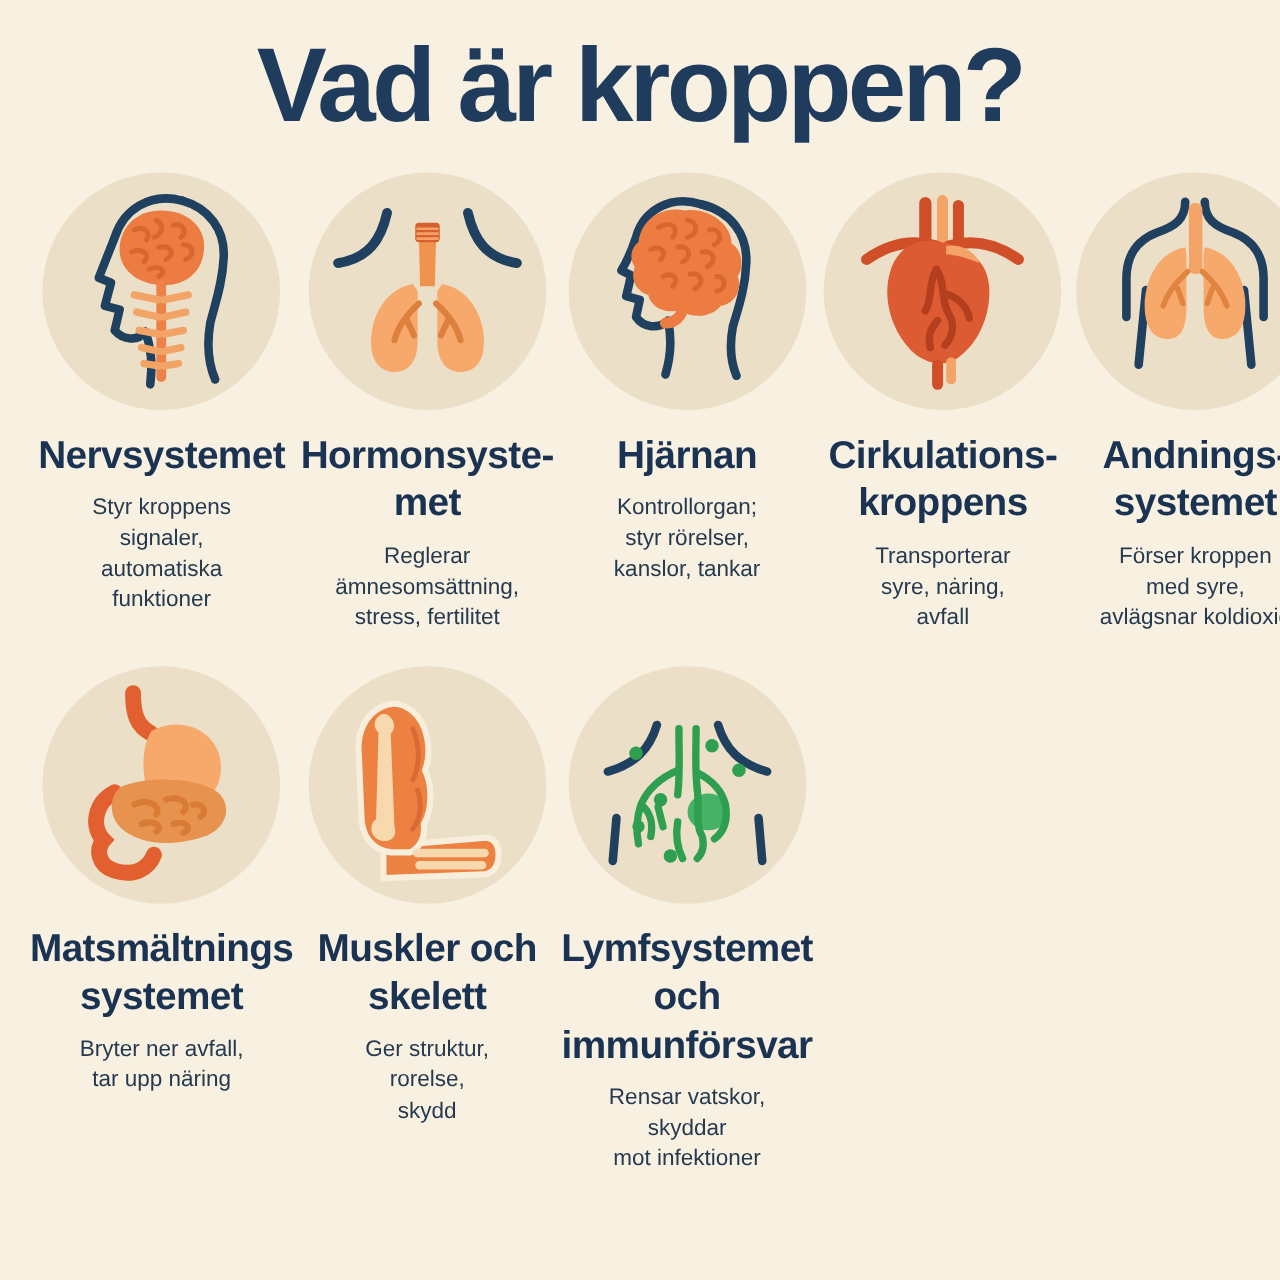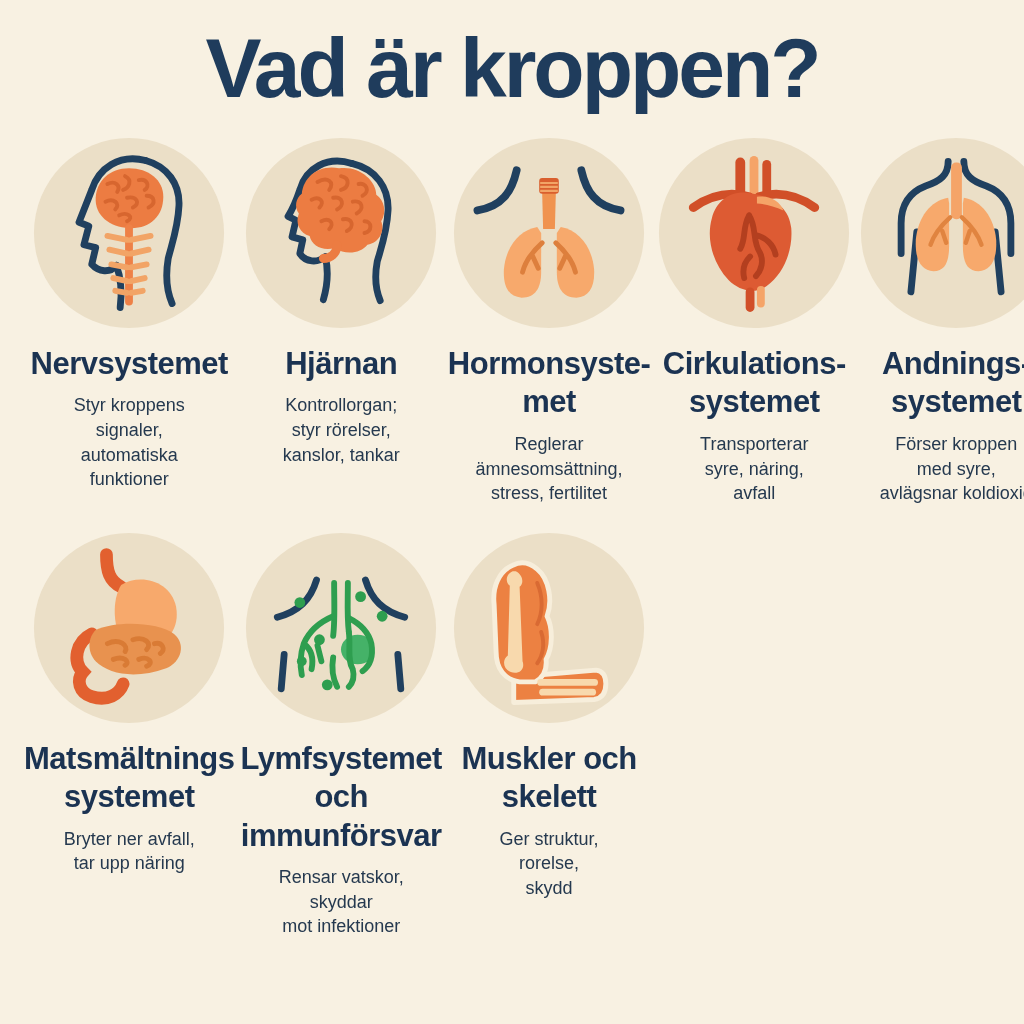--- a/index.html
+++ b/index.html
@@ -77,72 +77,72 @@
       <p class="sys-d">Styr kroppens
 signaler,
 automatiska
 funktioner</p>
     </section>
 
     <section class="card">
       <div class="icon-wrap">
         <svg viewBox="0 0 200 200">
           <circle cx="100" cy="100" r="97" fill="#ebdfc7"></circle>
-          <path d="M111 29 C86 21 64 34 58 56 C54 68 51 75 46 83 L54 87 L50 104 L61 107 L58 121 C64 130 76 131 84 124 C87 137 87 151 82 168" fill="none" stroke="#20405f" stroke-width="7" stroke-linecap="round" stroke-linejoin="round"></path>
-          <path d="M111 29 C136 35 149 54 148 77 C147 99 141 115 137 129 C134 145 135 157 140 169" fill="none" stroke="#20405f" stroke-width="7" stroke-linecap="round"></path>
-          <path d="M98 34 C78 30 62 42 60 60 C54 64 52 74 57 80 C53 90 58 100 68 103 C70 113 82 119 94 115 C104 123 120 121 127 112 C139 110 145 98 141 88 C147 79 144 66 136 61 C136 46 118 31 98 34 Z" fill="#ec7c42"></path>
-          <path d="M96 112 C96 121 89 126 82 126" fill="none" stroke="#ec7c42" stroke-width="9" stroke-linecap="round"></path>
-          <path d="M76 48 C86 42 94 48 88 56 M100 42 C110 44 108 54 100 56 M118 50 C126 48 130 58 122 62 M70 66 C78 62 84 68 78 74 M92 64 C102 62 104 72 96 76 M112 68 C122 66 124 76 116 80 M80 88 C88 84 94 90 88 96 M102 86 C112 84 114 94 106 98 M124 88 C132 88 132 98 124 100" fill="none" stroke="#d7662f" stroke-width="4" stroke-linecap="round"></path>
-        </svg>
-      </div>
-      <h2 class="sys-h">Hjärnan</h2>
-      <p class="sys-d">Kontrollorgan;
-styr rörelser,
-kanslor, tankar</p>
-    </section>
-
-    <section class="card">
-      <div class="icon-wrap">
-        <svg viewBox="0 0 200 200">
-          <circle cx="100" cy="100" r="97" fill="#ebdfc7"></circle>
           <path d="M27 77 C52 73 62 58 67 36" fill="none" stroke="#20405f" stroke-width="8" stroke-linecap="round"></path>
           <path d="M173 77 C148 73 138 58 133 36" fill="none" stroke="#20405f" stroke-width="8" stroke-linecap="round"></path>
           <path d="M93 58 L107 58 L106 96 L94 96 Z" fill="#f0934f"></path>
           <rect x="90" y="44" width="20" height="16" rx="3" fill="#d95f2e"></rect>
           <path d="M91 49 L109 49 M91 53 L109 53 M91 57 L109 57" stroke="#f2a466" stroke-width="2.2"></path>
           <path d="M88 94 C70 97 56 114 54 137 C53 155 59 165 72 166 C86 166 92 156 92 140 L92 100 Z" fill="#f7a96c"></path>
           <path d="M112 94 C130 97 144 114 146 137 C147 155 141 165 128 166 C114 166 108 156 108 140 L108 100 Z" fill="#f7a96c"></path>
           <path d="M93 110 C84 118 76 128 73 140 M83 123 L89 136 M107 110 C116 118 124 128 127 140 M117 123 L111 136" fill="none" stroke="#dd7f3d" stroke-width="5" stroke-linecap="round"></path>
         </svg>
       </div>
       <h2 class="sys-h">Hormonsyste-
 met</h2>
       <p class="sys-d">Reglerar
 ämnesomsättning,
 stress, fertilitet</p>
+    </section>
+
+    <section class="card">
+      <div class="icon-wrap">
+        <svg viewBox="0 0 200 200">
+          <circle cx="100" cy="100" r="97" fill="#ebdfc7"></circle>
+          <path d="M111 29 C86 21 64 34 58 56 C54 68 51 75 46 83 L54 87 L50 104 L61 107 L58 121 C64 130 76 131 84 124 C87 137 87 151 82 168" fill="none" stroke="#20405f" stroke-width="7" stroke-linecap="round" stroke-linejoin="round"></path>
+          <path d="M111 29 C136 35 149 54 148 77 C147 99 141 115 137 129 C134 145 135 157 140 169" fill="none" stroke="#20405f" stroke-width="7" stroke-linecap="round"></path>
+          <path d="M98 34 C78 30 62 42 60 60 C54 64 52 74 57 80 C53 90 58 100 68 103 C70 113 82 119 94 115 C104 123 120 121 127 112 C139 110 145 98 141 88 C147 79 144 66 136 61 C136 46 118 31 98 34 Z" fill="#ec7c42"></path>
+          <path d="M96 112 C96 121 89 126 82 126" fill="none" stroke="#ec7c42" stroke-width="9" stroke-linecap="round"></path>
+          <path d="M76 48 C86 42 94 48 88 56 M100 42 C110 44 108 54 100 56 M118 50 C126 48 130 58 122 62 M70 66 C78 62 84 68 78 74 M92 64 C102 62 104 72 96 76 M112 68 C122 66 124 76 116 80 M80 88 C88 84 94 90 88 96 M102 86 C112 84 114 94 106 98 M124 88 C132 88 132 98 124 100" fill="none" stroke="#d7662f" stroke-width="4" stroke-linecap="round"></path>
+        </svg>
+      </div>
+      <h2 class="sys-h">Hjärnan</h2>
+      <p class="sys-d">Kontrollorgan;
+styr rörelser,
+kanslor, tankar</p>
     </section>
 
     <section class="card">
       <div class="icon-wrap">
         <svg viewBox="0 0 200 200">
           <circle cx="100" cy="100" r="97" fill="#ebdfc7"></circle>
           <path d="M86 28 L86 62" stroke="#d14f28" stroke-width="10" stroke-linecap="round"></path>
           <path d="M100 26 L100 60" stroke="#f5a468" stroke-width="9" stroke-linecap="round"></path>
           <path d="M113 30 L113 62" stroke="#d14f28" stroke-width="9" stroke-linecap="round"></path>
           <path d="M38 74 C58 60 78 58 95 63" fill="none" stroke="#d14f28" stroke-width="9" stroke-linecap="round"></path>
           <path d="M162 74 C142 60 122 58 105 63" fill="none" stroke="#d14f28" stroke-width="9" stroke-linecap="round"></path>
           <path d="M99 60 C78 55 62 66 57 85 C51 106 58 131 74 148 C85 159 101 163 113 154 C130 142 140 118 138 95 C136 74 119 63 99 60 Z" fill="#dd5b33"></path>
           <path d="M103 63 C116 61 127 68 130 77 C121 73 111 70 103 70 Z" fill="#f5a468"></path>
           <path d="M95 82 C103 94 98 108 106 120 C110 128 108 138 102 144 M95 82 C88 94 92 106 86 116 M101 102 C112 104 120 112 122 122 M96 124 C90 130 88 138 90 146" fill="none" stroke="#b33f1f" stroke-width="6" stroke-linecap="round"></path>
           <path d="M96 160 L96 176" stroke="#d14f28" stroke-width="9" stroke-linecap="round"></path>
           <path d="M107 158 L107 172" stroke="#f5a468" stroke-width="8" stroke-linecap="round"></path>
         </svg>
       </div>
       <h2 class="sys-h">Cirkulations-
-systemet</h2>
+kroppens</h2>
       <p class="sys-d">Transporterar
 syre, nȧring,
 avfall</p>
     </section>
 
     <section class="card">
       <div class="icon-wrap">
         <svg viewBox="0 0 200 200">
           <circle cx="100" cy="100" r="97" fill="#ebdfc7"></circle>
           <path d="M92 27 C92 41 84 47 69 52 C51 59 44 72 44 90 L44 121" fill="none" stroke="#20405f" stroke-width="7" stroke-linecap="round"></path>
@@ -170,20 +170,39 @@
           <path d="M92 56 C112 44 142 52 148 78 C152 100 140 116 118 120 L94 116 C84 100 82 72 92 56 Z" fill="#f7a96c"></path>
           <path d="M62 106 C46 114 42 134 53 145 C46 153 49 166 62 170 C78 175 90 168 94 157" fill="none" stroke="#e2602f" stroke-width="13" stroke-linecap="round"></path>
           <path d="M66 102 C88 92 130 94 146 106 C158 116 154 134 138 141 C108 152 80 148 66 134 C57 124 58 110 66 102 Z" fill="#e8924f"></path>
           <path d="M78 116 C90 110 100 118 96 124 M104 112 C116 108 124 116 118 122 M126 116 C134 114 138 122 132 126 M84 132 C94 128 102 134 96 138 M110 132 C120 128 126 136 118 139" fill="none" stroke="#d97b35" stroke-width="5" stroke-linecap="round"></path>
         </svg>
       </div>
       <h2 class="sys-h">Matsmältnings
 systemet</h2>
       <p class="sys-d">Bryter ner avfall,
 tar upp näring</p>
+    </section>
+
+    <section class="card">
+      <div class="icon-wrap">
+        <svg viewBox="0 0 200 200">
+          <circle cx="100" cy="100" r="97" fill="#ebdfc7"></circle>
+          <path d="M64 150 L148 143 C156 144 158 150 158 157 C158 166 154 172 146 173 L64 176 Z" fill="#ec8142" stroke="#f7eedb" stroke-width="5" stroke-linejoin="round"></path>
+          <path d="M63 36 C49 42 42 58 44 76 L46 124 C46 142 55 153 70 155 L86 155 C95 150 98 142 97 132 C104 120 104 100 98 88 C104 72 100 50 88 40 C80 33 71 32 63 36 Z" fill="#ec8142" stroke="#f7eedb" stroke-width="5" stroke-linejoin="round"></path>
+          <path d="M88 54 C94 68 94 84 88 96 M92 104 C96 116 94 128 88 136" fill="none" stroke="#d96a33" stroke-width="4" stroke-linecap="round"></path>
+          <path d="M63 42 C56 45 55 53 60 57 L58 128 C52 132 53 142 61 145 C69 148 76 142 73 134 L70 58 C75 54 73 45 66 42 Z" fill="#f8d9ad"></path>
+          <rect x="88" y="152" width="62" height="7" rx="3.5" fill="#f8d9ad"></rect>
+          <rect x="90" y="162" width="58" height="7" rx="3.5" fill="#f8d9ad"></rect>
+        </svg>
+      </div>
+      <h2 class="sys-h">Muskler och
+skelett</h2>
+      <p class="sys-d">Ger struktur,
+rorelse,
+skydd</p>
     </section>
 
     <section class="card">
       <div class="icon-wrap">
         <svg viewBox="0 0 200 200">
           <circle cx="100" cy="100" r="97" fill="#ebdfc7"></circle>
           <path d="M35 89 C57 83 69 71 75 51" fill="none" stroke="#20405f" stroke-width="7" stroke-linecap="round"></path>
           <path d="M165 89 C143 83 131 71 125 51" fill="none" stroke="#20405f" stroke-width="7" stroke-linecap="round"></path>
           <path d="M42 127 L39 162" fill="none" stroke="#20405f" stroke-width="7" stroke-linecap="round"></path>
           <path d="M158 127 L161 162" fill="none" stroke="#20405f" stroke-width="7" stroke-linecap="round"></path>
@@ -200,33 +219,14 @@
         </svg>
       </div>
       <h2 class="sys-h">Lymfsystemet
 och
 immunförsvar</h2>
       <p class="sys-d">Rensar vatskor,
 skyddar
 mot infektioner</p>
     </section>
 
-    <section class="card">
-      <div class="icon-wrap">
-        <svg viewBox="0 0 200 200">
-          <circle cx="100" cy="100" r="97" fill="#ebdfc7"></circle>
-          <path d="M64 150 L148 143 C156 144 158 150 158 157 C158 166 154 172 146 173 L64 176 Z" fill="#ec8142" stroke="#f7eedb" stroke-width="5" stroke-linejoin="round"></path>
-          <path d="M63 36 C49 42 42 58 44 76 L46 124 C46 142 55 153 70 155 L86 155 C95 150 98 142 97 132 C104 120 104 100 98 88 C104 72 100 50 88 40 C80 33 71 32 63 36 Z" fill="#ec8142" stroke="#f7eedb" stroke-width="5" stroke-linejoin="round"></path>
-          <path d="M88 54 C94 68 94 84 88 96 M92 104 C96 116 94 128 88 136" fill="none" stroke="#d96a33" stroke-width="4" stroke-linecap="round"></path>
-          <path d="M63 42 C56 45 55 53 60 57 L58 128 C52 132 53 142 61 145 C69 148 76 142 73 134 L70 58 C75 54 73 45 66 42 Z" fill="#f8d9ad"></path>
-          <rect x="88" y="152" width="62" height="7" rx="3.5" fill="#f8d9ad"></rect>
-          <rect x="90" y="162" width="58" height="7" rx="3.5" fill="#f8d9ad"></rect>
-        </svg>
-      </div>
-      <h2 class="sys-h">Muskler och
-skelett</h2>
-      <p class="sys-d">Ger struktur,
-rorelse,
-skydd</p>
-    </section>
-
   </div>
 </div>
 
 </body></html>

